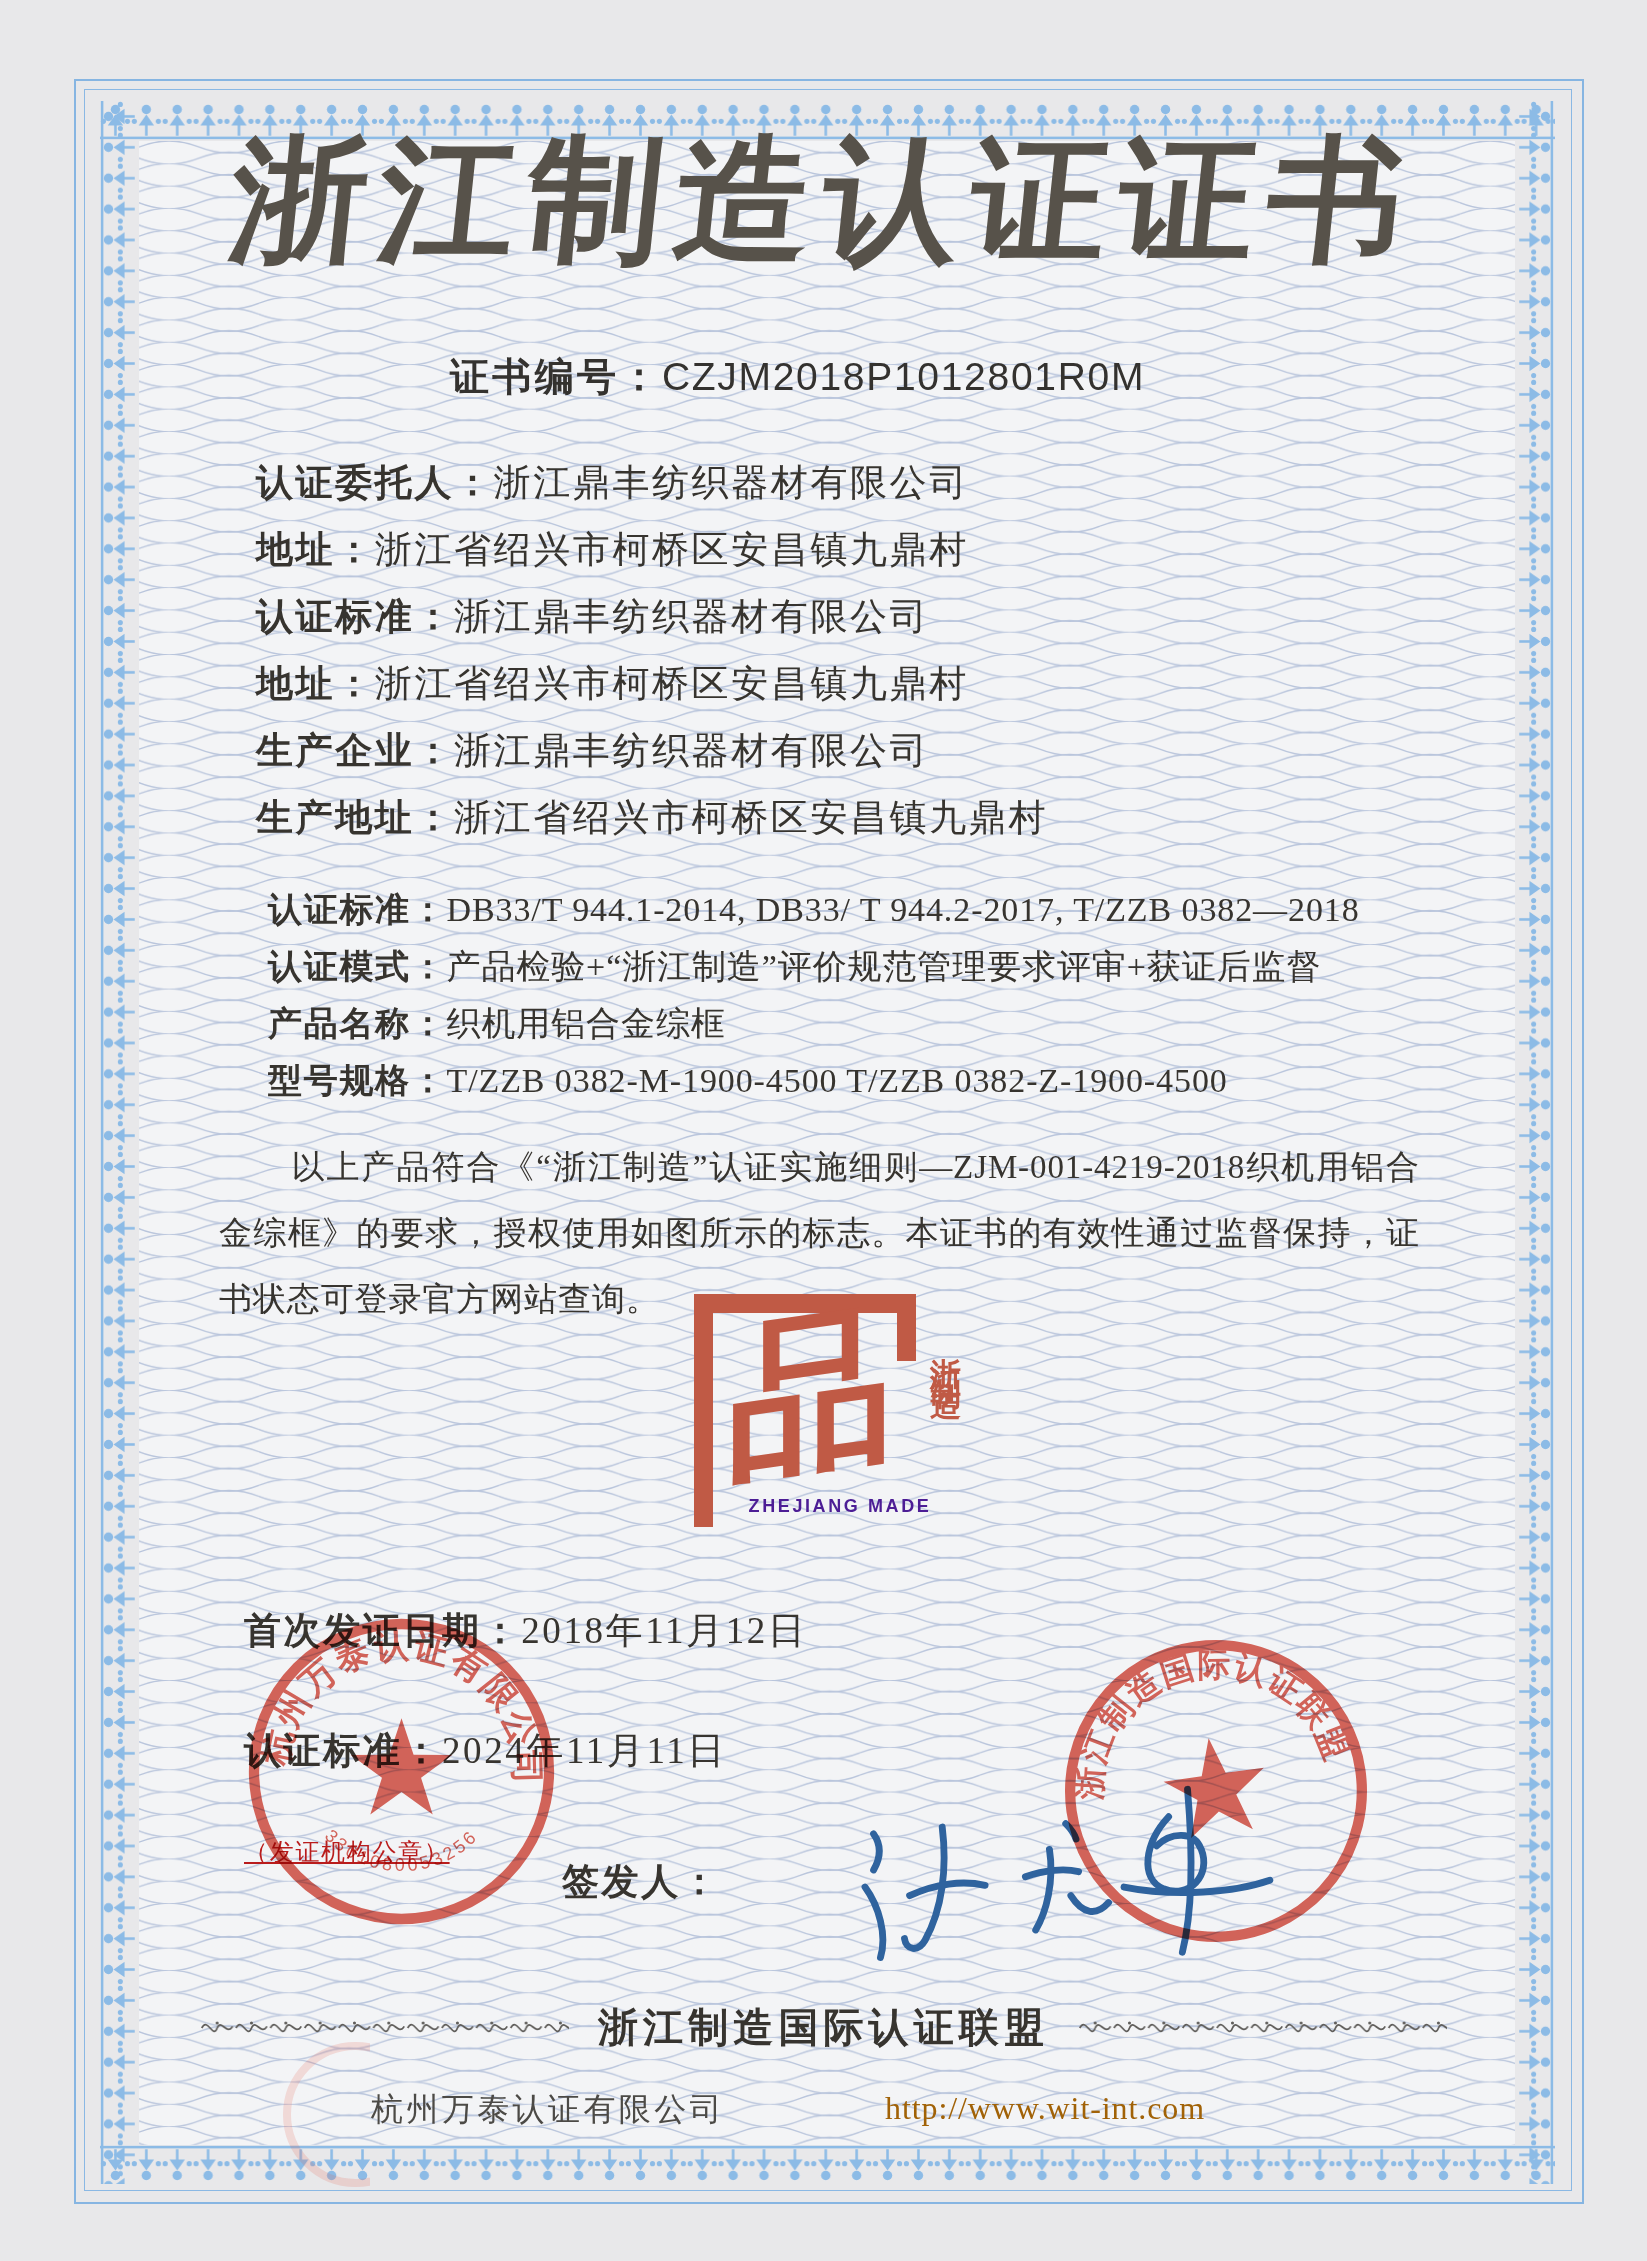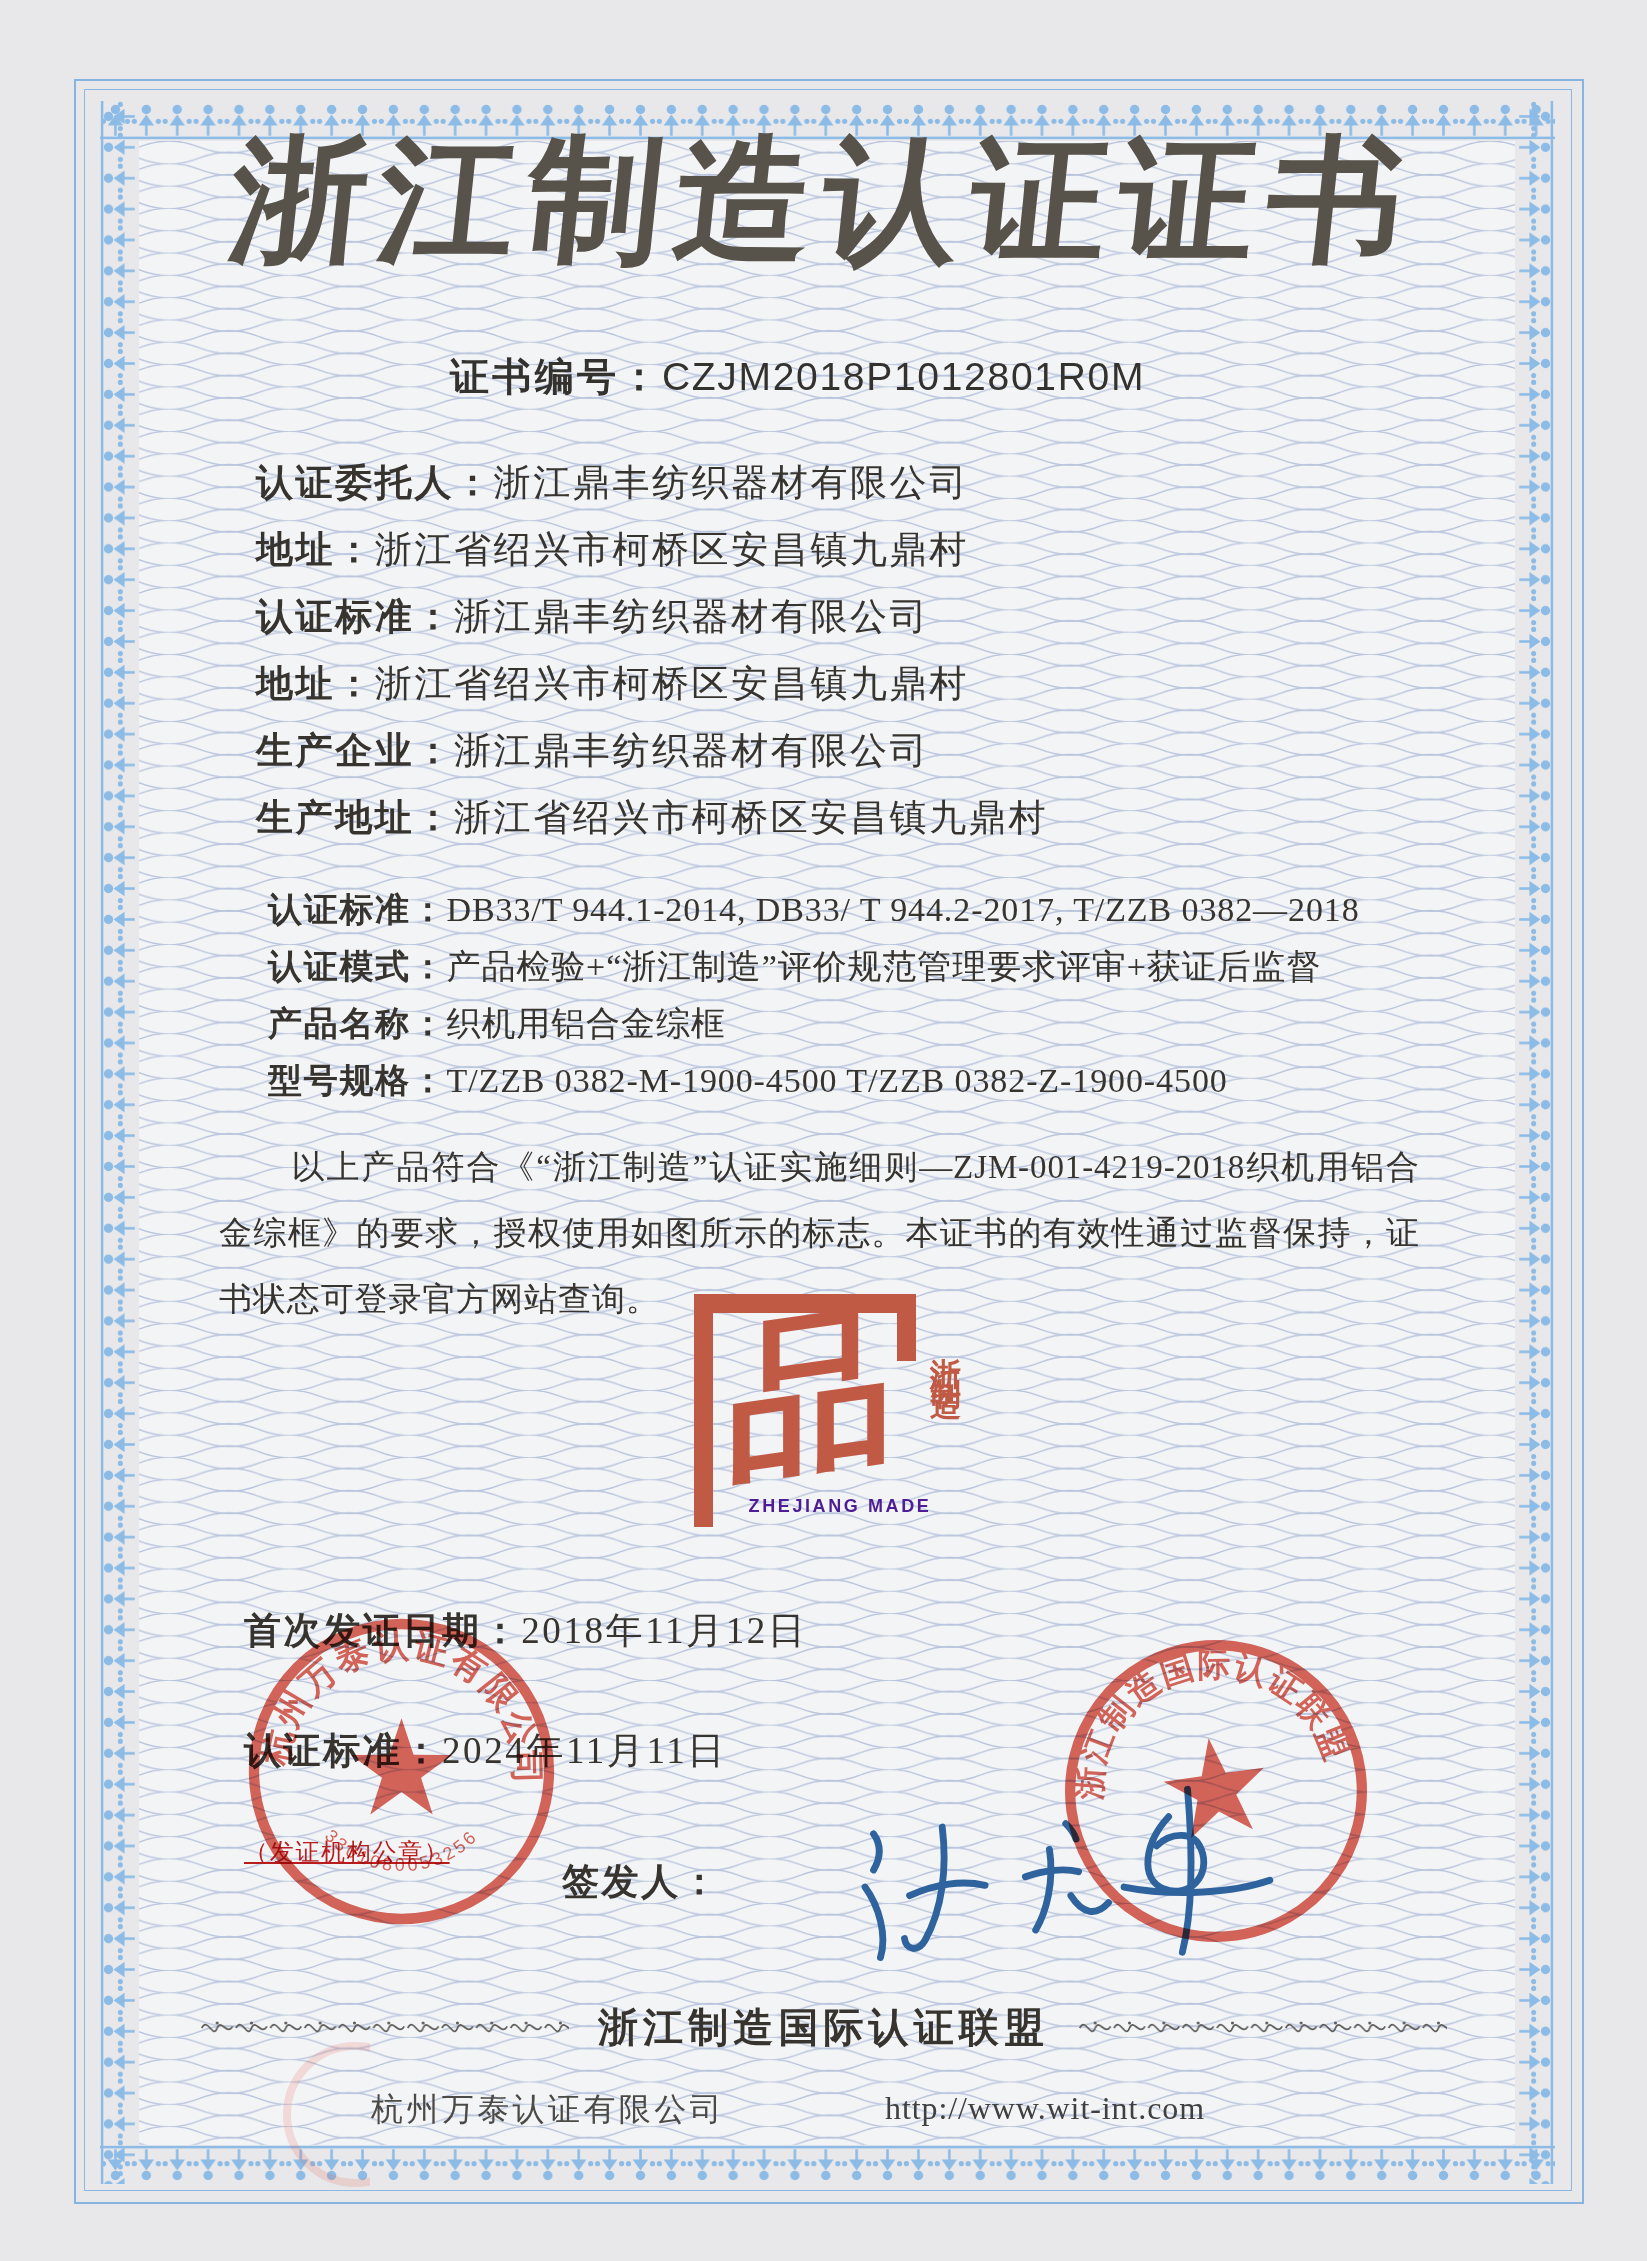--- a/index.html
+++ b/index.html
@@ -78,21 +78,21 @@
   
   .stamp{position:absolute;z-index:4;mix-blend-mode:multiply;opacity:.9;}
   .stamp-left{left:236px;top:1606px;width:331px;height:331px;}
   .stamp-right{left:1053px;top:1628px;width:326px;height:326px;transform:rotate(-8deg);}
   
   .alliance{position:absolute;left:0;top:2000px;width:1647px;z-index:2;display:flex;align-items:center;justify-content:center;gap:29px;}
   .alliance .orn{width:369px;height:22px;}
   .alliance .txt{font-size:40px;font-weight:bold;letter-spacing:5.1px;color:#37342f;white-space:nowrap;}
   
   .footer-issuer{position:absolute;left:371px;top:2088px;z-index:2;font-size:32px;letter-spacing:3.4px;color:#4c4a46;}
-  .footer-url{position:absolute;left:885px;top:2090px;z-index:2;font-size:32px;letter-spacing:0.9px;color:#404040;font-family:"Liberation Serif","DejaVu Serif",serif;}
+  .footer-url{position:absolute;left:885px;top:2090px;z-index:2;font-size:32px;letter-spacing:0.9px;color:#a16207;font-family:"Liberation Serif","DejaVu Serif",serif;}
   .smudge{position:absolute;left:283px;top:2042px;width:129px;height:129px;border:8.6px solid #e2604f;border-radius:50%;opacity:.18;z-index:1;
     clip-path:polygon(0 0,60% 0,60% 100%,0 100%);}
 </style>
 </head>
 <body>
 
 <div class="page">
 
   <svg class="waves" xmlns="http://www.w3.org/2000/svg" viewBox="0 0 1604 2336" width="1376" height="2004">
     <defs>

